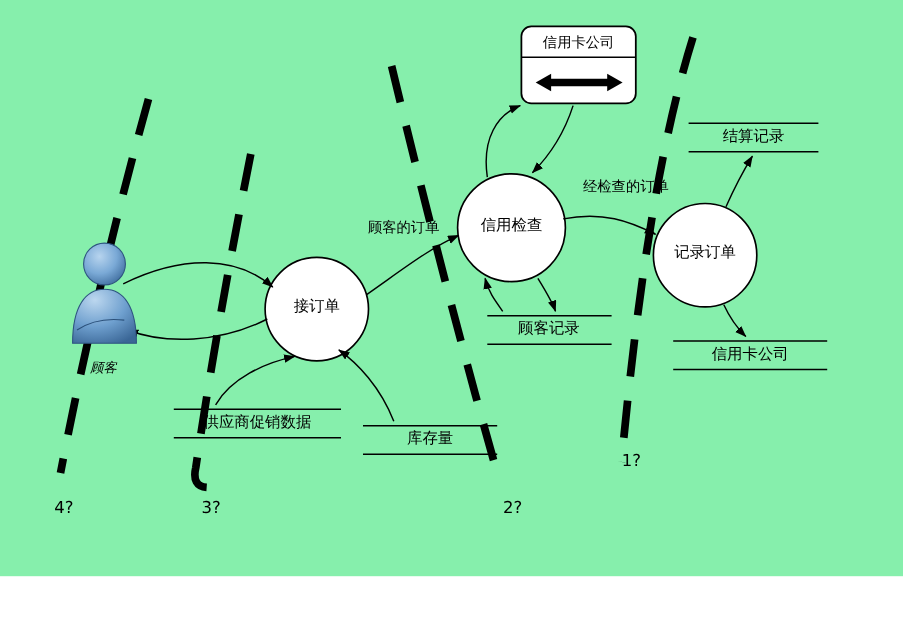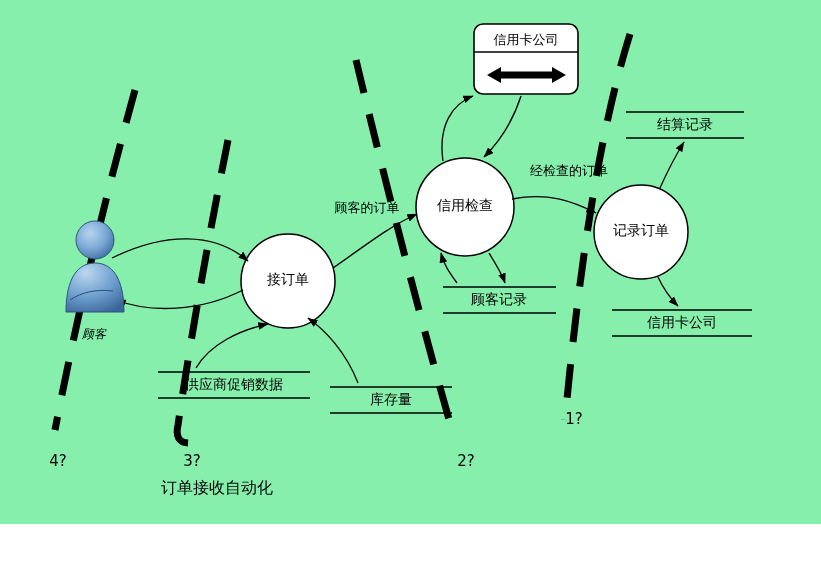--- a/index.html
+++ b/index.html
@@ -178,21 +178,20 @@
 
   <div class="lbl ctr store-label" style="left:682px; top:314px;">信用卡公司</div>
 
   <div class="lbl ctr flow-label" style="left:367px; top:200px;">顾客的订单</div>
 
   <div class="lbl ctr flow-label" style="left:569px; top:163px;">经检查的订单</div>
 
   <div class="lbl ctr actor-label" style="left:94px; top:327px;">顾客</div>
 
 
-  <div class="lbl ctr annot" style="left:217px; top:478px;">订单接收自动化</div>
 
 
 
   <div class="lbl ctr qmark" style="left:58px; top:452px;">4?</div>
 
   <div class="lbl ctr qmark" style="left:192px; top:452px;">3?</div>
 
   <div class="lbl ctr qmark" style="left:466px; top:452px;">2?</div>
 
   <div class="lbl ctr qmark" style="left:574px; top:410px;">1?</div>

